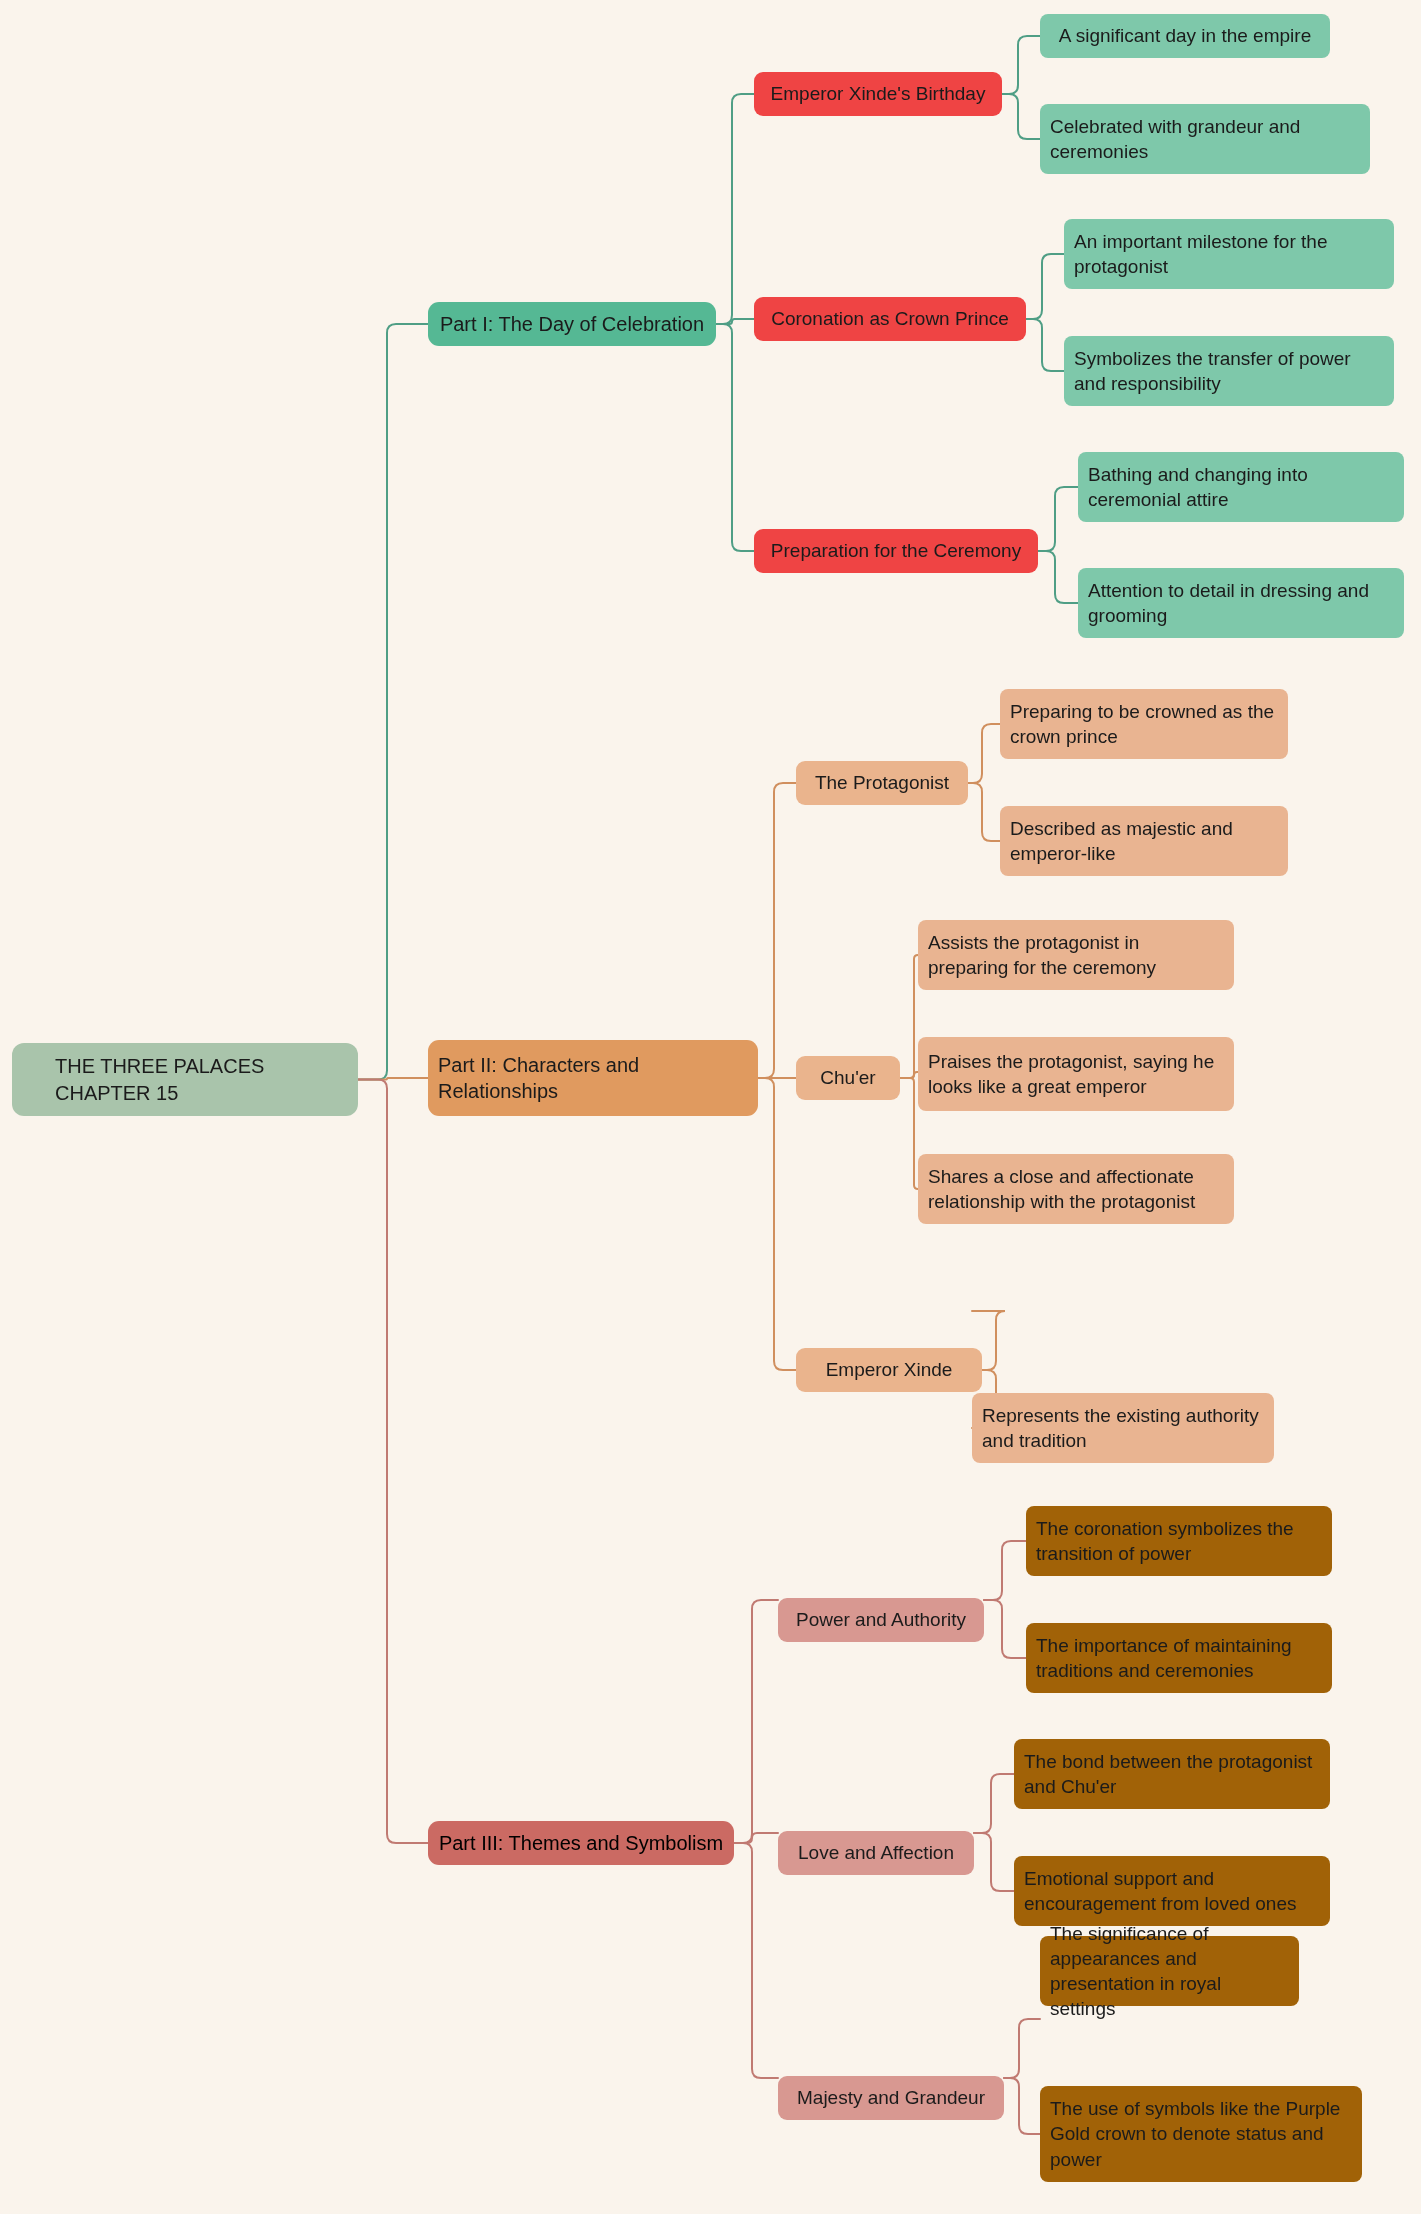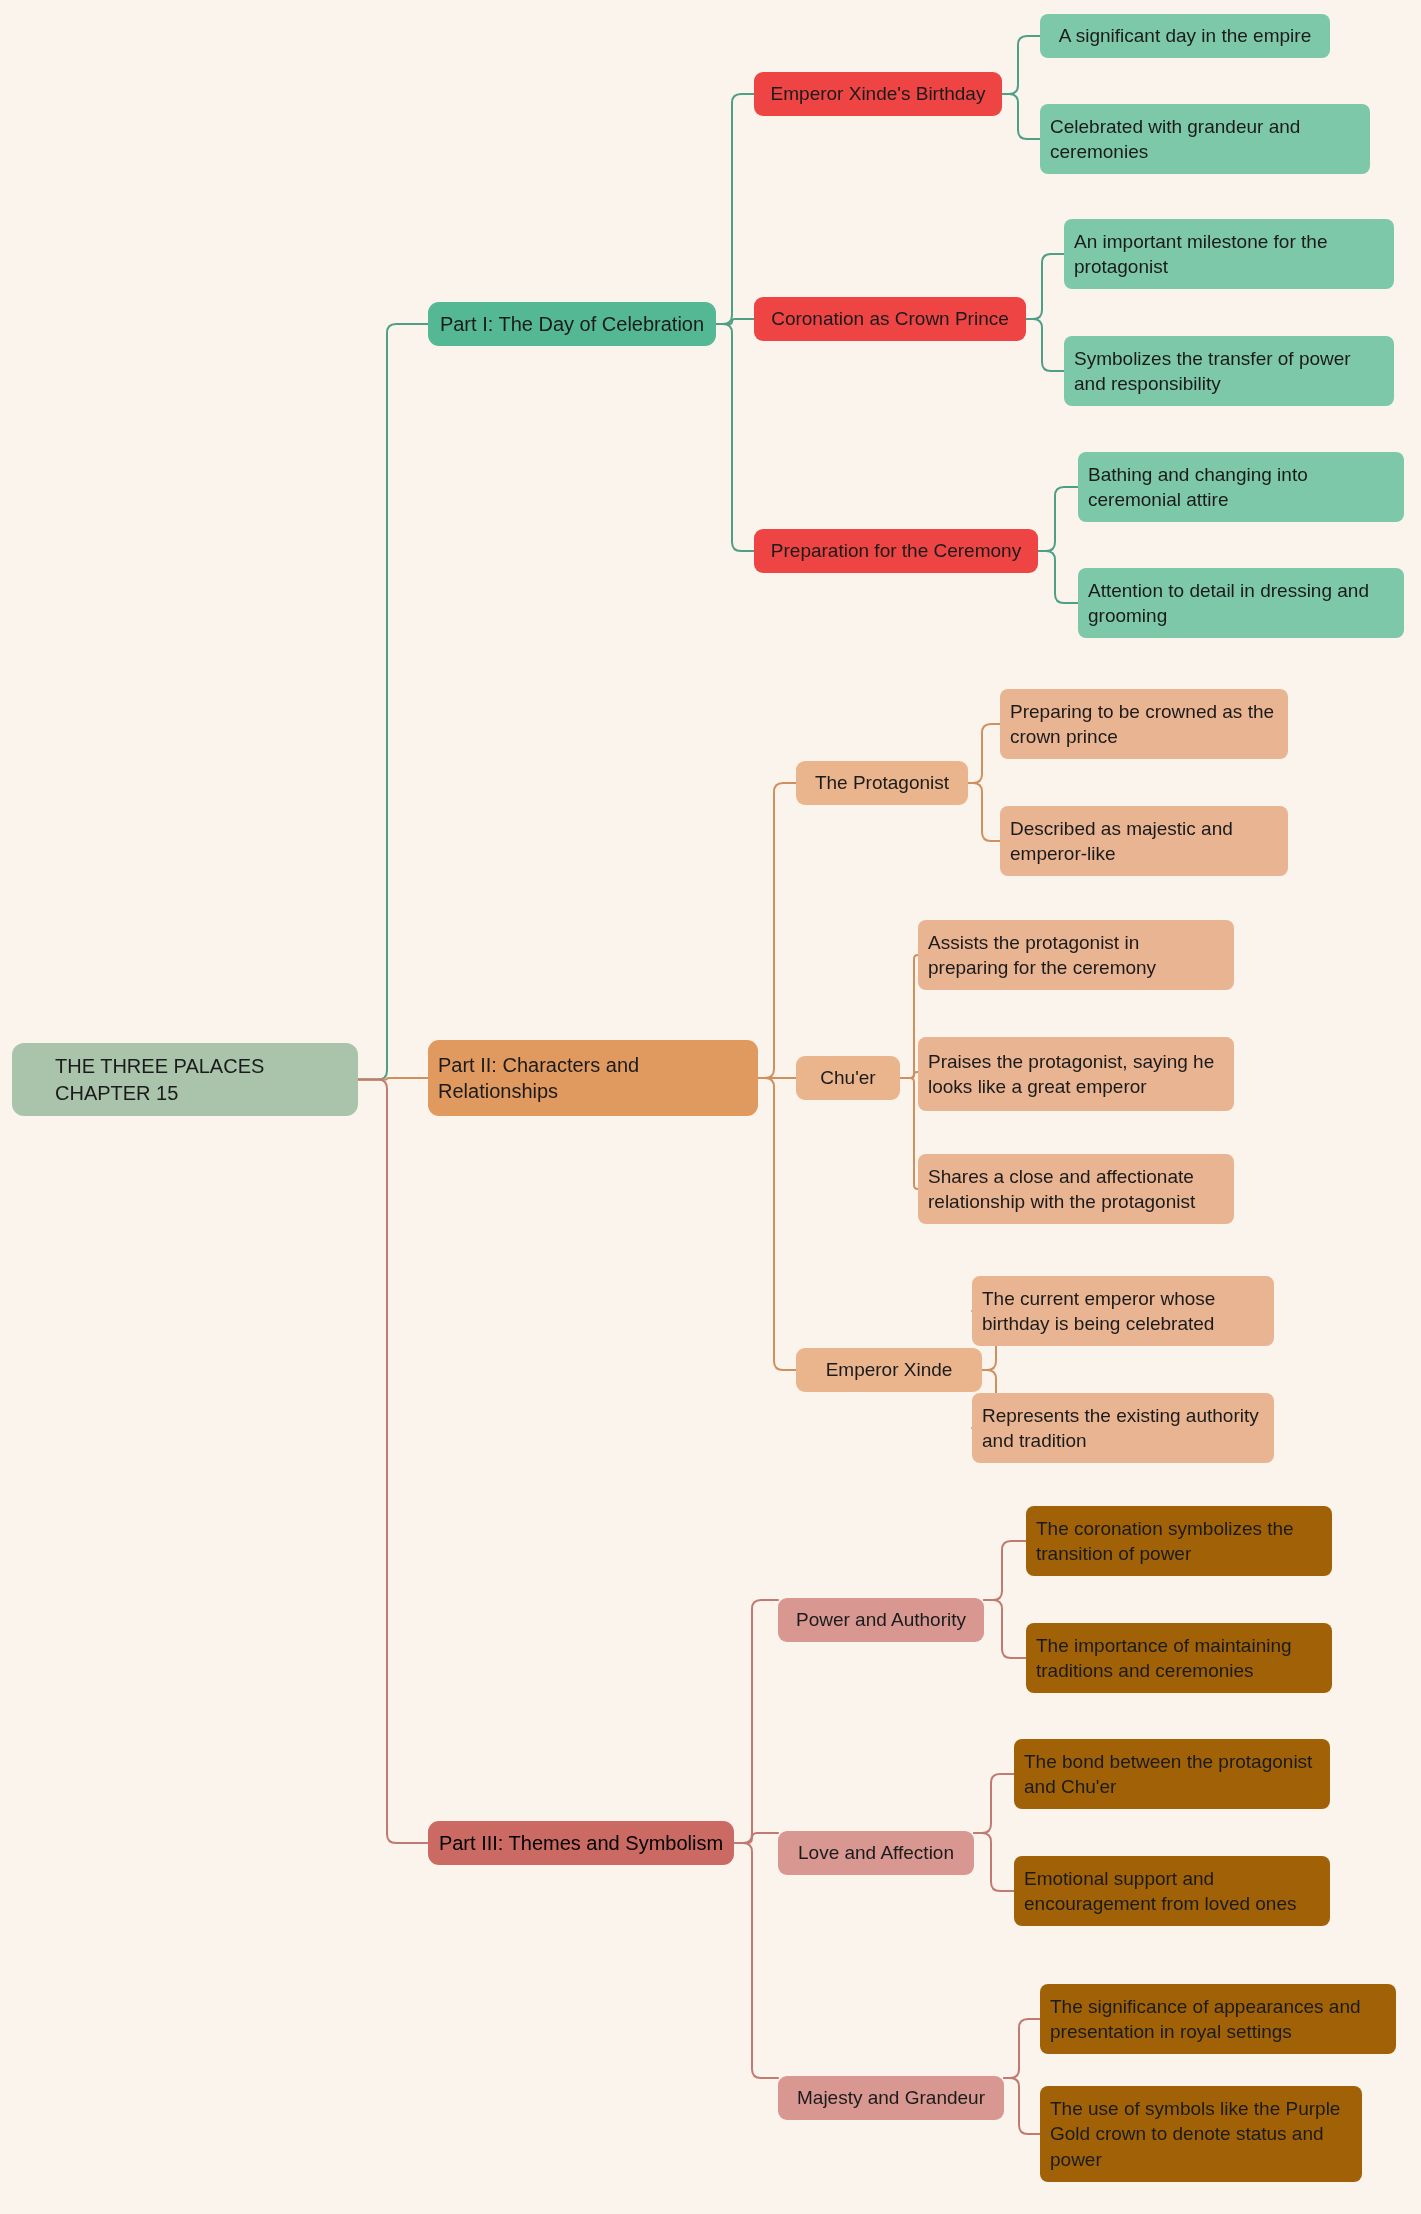--- a/index.html
+++ b/index.html
@@ -134,23 +134,20 @@
     </div>
     <div class="node l3 orange" style="left: 918px; top: 1037px; width: 316px; height: 74px;">
       <span>Praises the protagonist, saying he looks like a great emperor</span>
     </div>
     <div class="node l3 orange" style="left: 918px; top: 1154px; width: 316px; height: 70px;">
       <span>Shares a close and affectionate relationship with the protagonist</span>
     </div>
     <div class="node l2 orange" style="left: 796px; top: 1348px; width: 186px; height: 44px;">
       <span>Emperor Xinde</span>
     </div>
-    <div class="node l3 orange" style="left: 972px; top: 1276px; width: 302px; height: 70px;">
-      <span>The current emperor whose birthday is being celebrated</span>
-    </div>
     <div class="node l3 orange" style="left: 972px; top: 1393px; width: 302px; height: 70px;">
       <span>Represents the existing authority and tradition</span>
     </div>
     <div class="node l1 red" style="left: 428px; top: 1821px; width: 306px; height: 44px;">
       <span>Part III: Themes and Symbolism</span>
     </div>
     <div class="node l2 red" style="left: 778px; top: 1578px; width: 206px; height: 44px;">
       <span>Power and Authority</span>
     </div>
     <div class="node l3 red" style="left: 1026px; top: 1506px; width: 306px; height: 70px;">
@@ -164,19 +161,19 @@
     </div>
     <div class="node l3 red" style="left: 1014px; top: 1739px; width: 316px; height: 70px;">
       <span>The bond between the protagonist and Chu'er</span>
     </div>
     <div class="node l3 red" style="left: 1014px; top: 1856px; width: 316px; height: 70px;">
       <span>Emotional support and encouragement from loved ones</span>
     </div>
     <div class="node l2 red" style="left: 778px; top: 2056px; width: 226px; height: 44px;">
       <span>Majesty and Grandeur</span>
     </div>
-    <div class="node l3 red" style="left: 1040px; top: 1984px; width: 356px; height: 70px;">
+    <div class="node l3 red" style="left: 1040px; top: 1936px; width: 259px; height: 70px;">
       <span>The significance of appearances and presentation in royal settings</span>
     </div>
     <div class="node l3 red" style="left: 1040px; top: 2086px; width: 322px; height: 96px;">
       <span>The use of symbols like the Purple Gold crown to denote status and power</span>
     </div>
   </div>
 
 </body></html>

